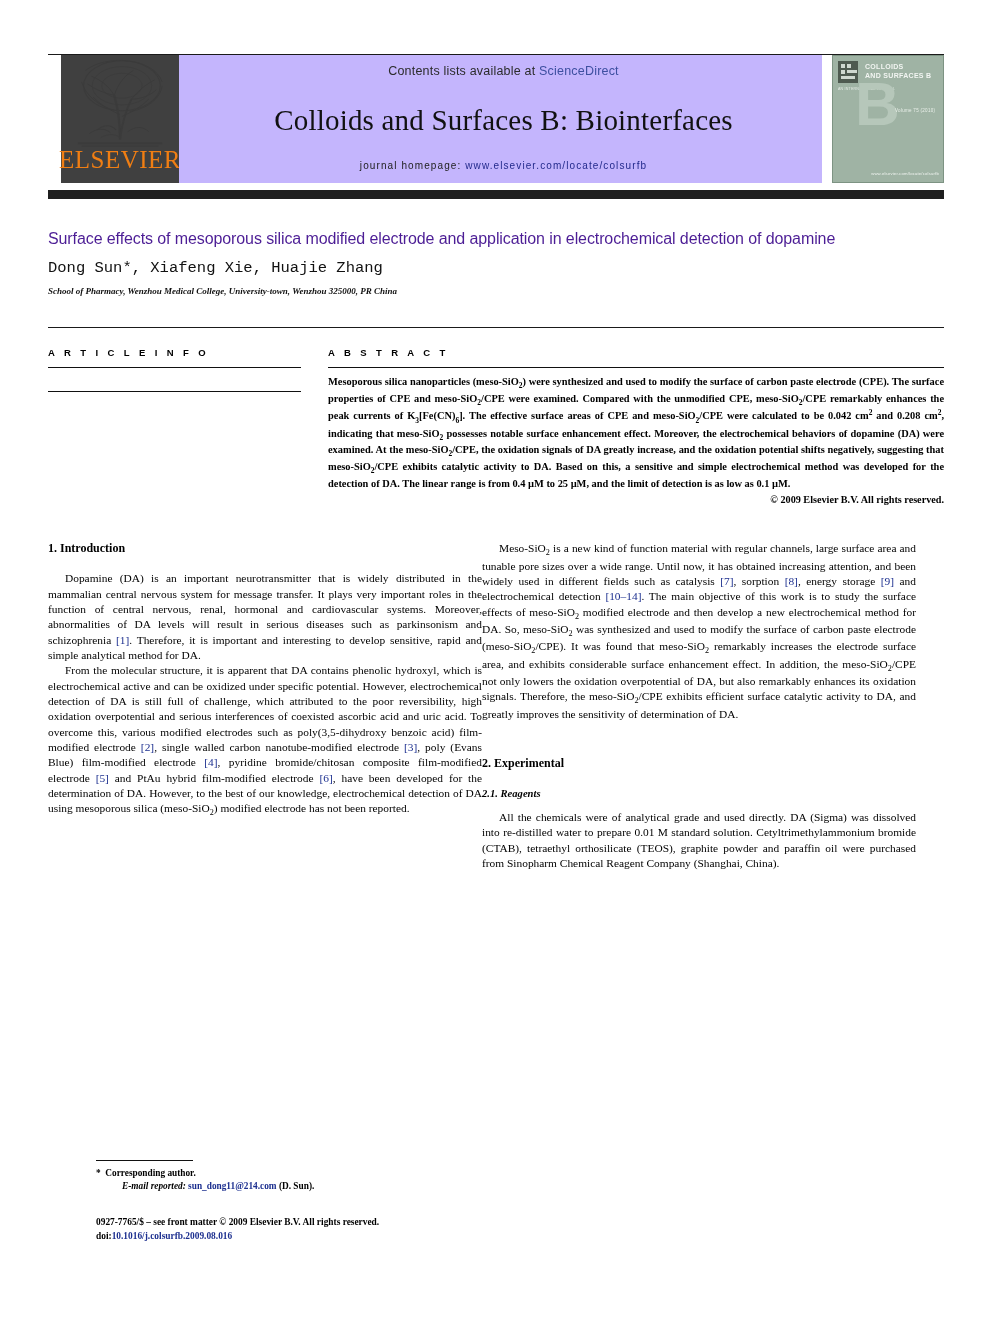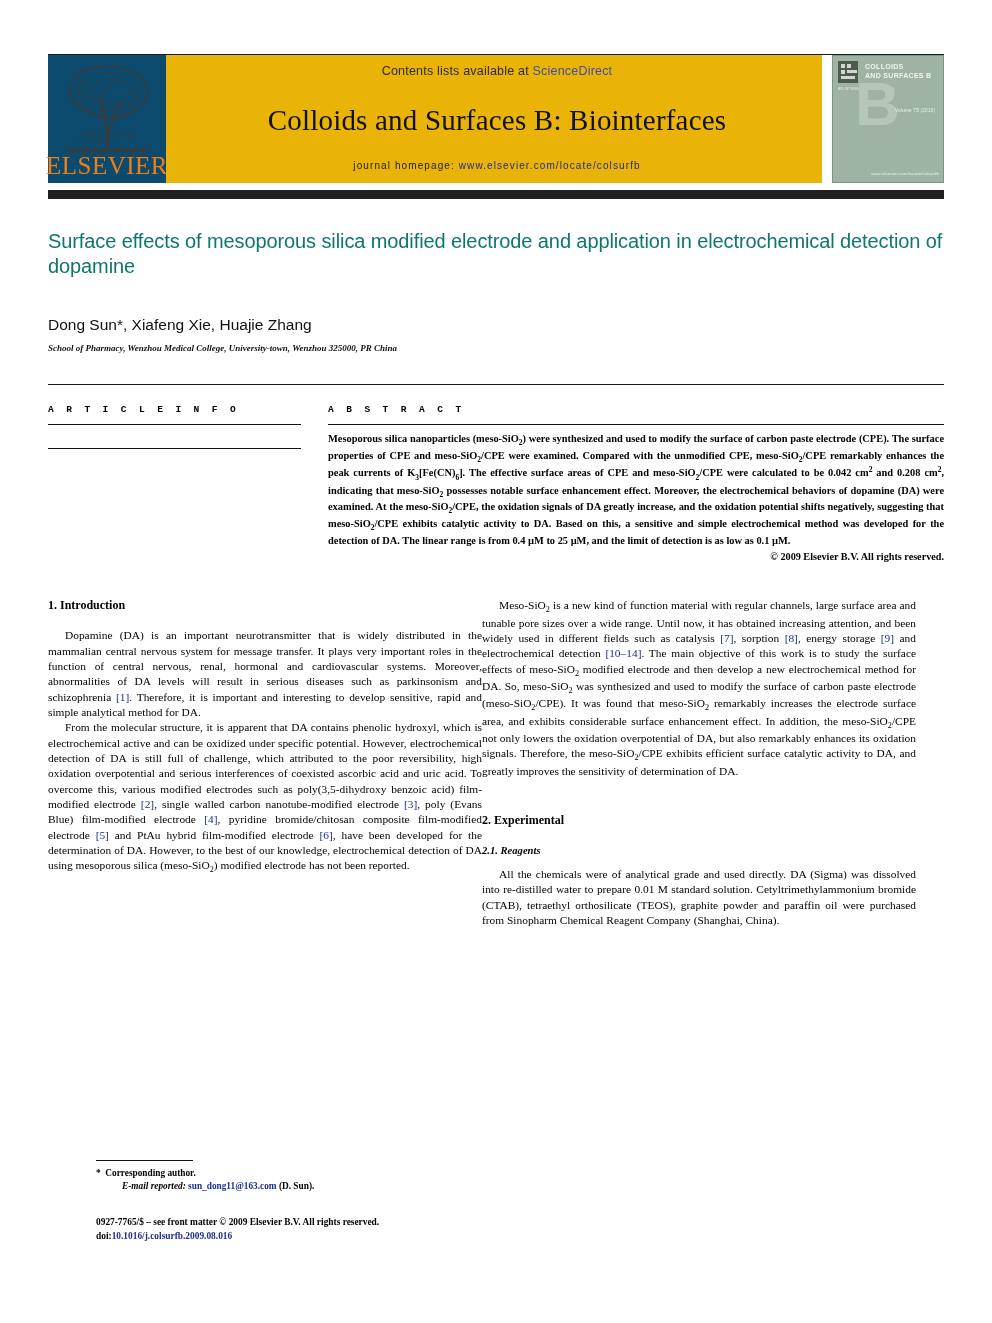--- a/index.html
+++ b/index.html
@@ -40,36 +40,37 @@
     width: 100%;
     margin-top: 0px;
     height: 128px;
   }
   .banner-logo {
     width: 118px;
     flex: 0 0 118px;
     display: flex;
     flex-direction: column;
     align-items: center;
-    justify-content: center;
+    justify-content: flex-start;
     padding-top: 2px;
-    background: #0c4a6e;
+    background: #404040;
+    margin-left: 13px;
   }
   .els-tree { width: 96px; height: 92px; display:block; }
   .els-word {
     font-family: "Liberation Serif", serif;
     font-size: 25px;
     color: #f07e13;
     letter-spacing: .5px;
     line-height: 1;
     margin-top: -2px;
   }
   .banner-center {
     flex: 1 1 auto;
-    background: #eab308;
+    background: #c4b5fd;
     display: flex;
     flex-direction: column;
     align-items: center;
     justify-content: space-between;
     padding: 9px 4px 12px 10px;
   }
   .contents-line {
     font-family: "Liberation Sans", sans-serif;
     font-size: 12.5px;
     color: #2b2b2b;
@@ -135,52 +136,52 @@
     position:absolute; right:4px; bottom:6px;
     font-family:"Liberation Sans", sans-serif;
     font-size:4.2px; color:#f0f4f0; letter-spacing:.2px;
   }
   .rule-thick { background: #1f1f1f; height: 9px; width: 100%; margin-top: 7px; }
 
   
   .title-block { padding-top: 30px; }
   .art-title {
     font-family: "Liberation Sans", sans-serif;
-    font-size: 20px;
+    font-size: 16px;
     font-weight: normal;
-    color: #0f766e;
+    color: #4c1d95;
     line-height: 1.25;
     margin: 0;
     letter-spacing: -.1px;
   }
   .authors {
-    font-family: Liberation Sans, sans-serif;
+    font-family: Liberation Mono, monospace;
     font-size: 15.5px;
     color: #111;
-    margin-top: 37px;
+    margin-top: 10px;
   }
   .affil {
     font-family: "Liberation Serif", serif;
     font-style: italic;
     font-size: 9px;
     font-weight: bold;
     margin-top: 9px;
     color: #111;
   }
   .rule-mid { border-top: 1.4px solid #1a1a1a; margin-top: 31px; }
 
   
   .info-abs {
     display: flex;
     margin-top: 19px;
   }
   .col-info { width: 253px; flex: 0 0 253px; }
   .col-abs  { flex: 1 1 auto; margin-left: 27px; }
   .sec-head {
-    font-family: Liberation Mono, monospace;
+    font-family: Liberation Sans, sans-serif;
     font-weight: bold;
     font-size: 9.5px;
     letter-spacing: 3.4px;
     margin-bottom: 9px;
   }
   .hr-blk { border-top: 1.5px solid #111; margin-bottom: 7px; }
   .info-body {
     font-family: "Liberation Serif", serif;
     font-size: 9.6px;
     font-weight: bold;
@@ -437,21 +438,21 @@
   </div>
 
   <div class="footnotes">
     <div class="fn-rule"></div>
     <div class="fn-line">
       <span>*</span>
       &nbsp;<span>Corresponding author.</span>
     </div>
     <div class="fn-line" style="padding-left:26px;text-indent:0">
       <span class="ital">E-mail reported:</span>
-      <span class="fn-link">sun_dong11@163.com</span>
+      <span class="fn-link">sun_dong11@214.com</span>
       <span>(D. Sun).</span>
     </div>
     <div class="imprint">
       <div>0927-7765/$ – see front matter © 2009 Elsevier B.V. All rights reserved.</div>
       <div>
         <span>doi:</span><span class="fn-link">10.1016/j.colsurfb.2009.08.016</span>
       </div>
     </div>
   </div>
 

